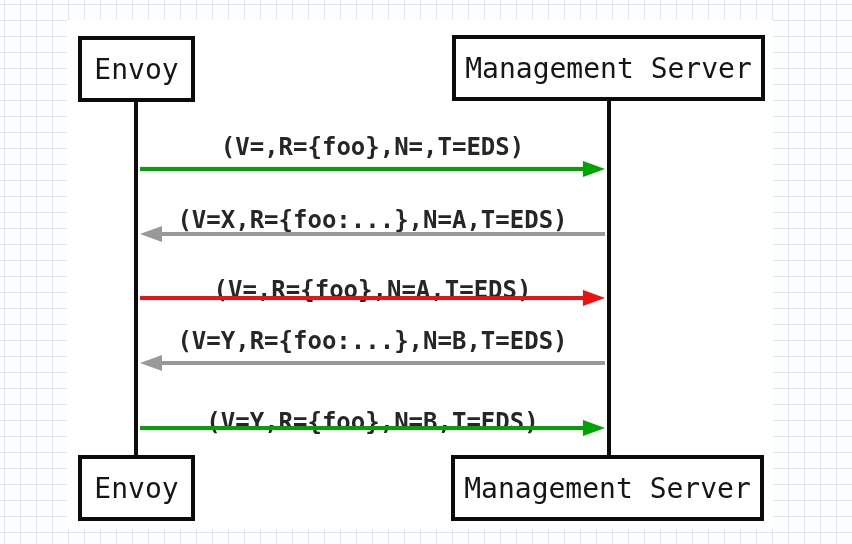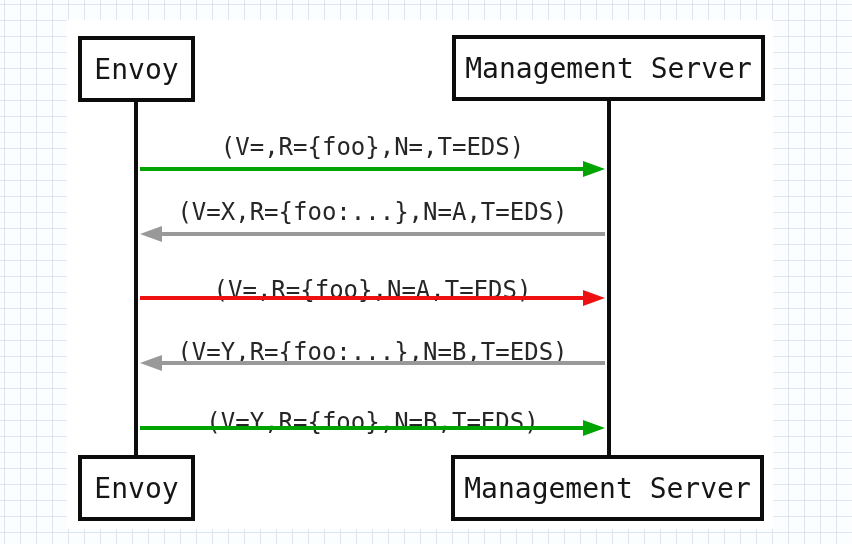--- a/index.html
+++ b/index.html
@@ -32,20 +32,21 @@
   .box-ms-bot     { left:439px; top:443px; width:313px; height:66px; }
   .lifeline {
     position:absolute; width:4px; background:#0c0c0c;
   }
   .lifeline-left  { left:122px; top:90px; height:353px; }
   .lifeline-right { left:595px; top:89px; height:354px; }
   .msg-label {
     position:absolute; left:124px; width:473px;
     text-align:center; font-size:24px; color:#262626;
     white-space:nowrap;
+    font-weight:bold;
   }
   .message { position:absolute; left:124px; width:473px; height:4px; }
   .message .line { position:absolute; top:0; height:4px; background:#888; }
   .message .head {
     position:absolute; top:-6px; width:0; height:0;
     border-top:8px solid transparent;
     border-bottom:8px solid transparent;
   }
   .dir-right .line { left:0; right:20px; }
   .dir-right .head { right:0; border-left:22px solid #888; }
@@ -66,33 +67,33 @@
 
 <div class="lifeline lifeline-left"></div>
 <div class="lifeline lifeline-right"></div>
 
 <div class="msg-label" style="top:121px">(V=,R={foo},N=,T=EDS)</div>
 <div class="message dir-right" style="top:151px">
   <div class="line" style="background: rgb(0, 164, 0);"></div>
   <div class="head" style="border-left-color: rgb(0, 164, 0);"></div>
 </div>
 
-<div class="msg-label" style="top:186px">(V=X,R={foo:...},N=A,T=EDS)</div>
+<div class="msg-label" style="top:194px">(V=X,R={foo:...},N=A,T=EDS)</div>
 <div class="message dir-left" style="top:216px">
   <div class="line" style="background: rgb(153, 153, 153);"></div>
   <div class="head" style="border-right-color: rgb(153, 153, 153);"></div>
 </div>
 
 <div class="msg-label" style="top:264px">(V=,R={foo},N=A,T=EDS)</div>
 <div class="message dir-right" style="top:280px">
   <div class="line" style="background: rgb(238, 17, 17);"></div>
   <div class="head" style="border-left-color: rgb(238, 17, 17);"></div>
 </div>
 
-<div class="msg-label" style="top:326px">(V=Y,R={foo:...},N=B,T=EDS)</div>
+<div class="msg-label" style="top:315px">(V=Y,R={foo:...},N=B,T=EDS)</div>
 <div class="message dir-left" style="top:345px">
   <div class="line" style="background: rgb(153, 153, 153);"></div>
   <div class="head" style="border-right-color: rgb(153, 153, 153);"></div>
 </div>
 
 <div class="msg-label" style="top:396px">(V=Y,R={foo},N=B,T=EDS)</div>
 <div class="message dir-right" style="top:410px">
   <div class="line" style="background: rgb(0, 164, 0);"></div>
   <div class="head" style="border-left-color: rgb(0, 164, 0);"></div>
 </div>

